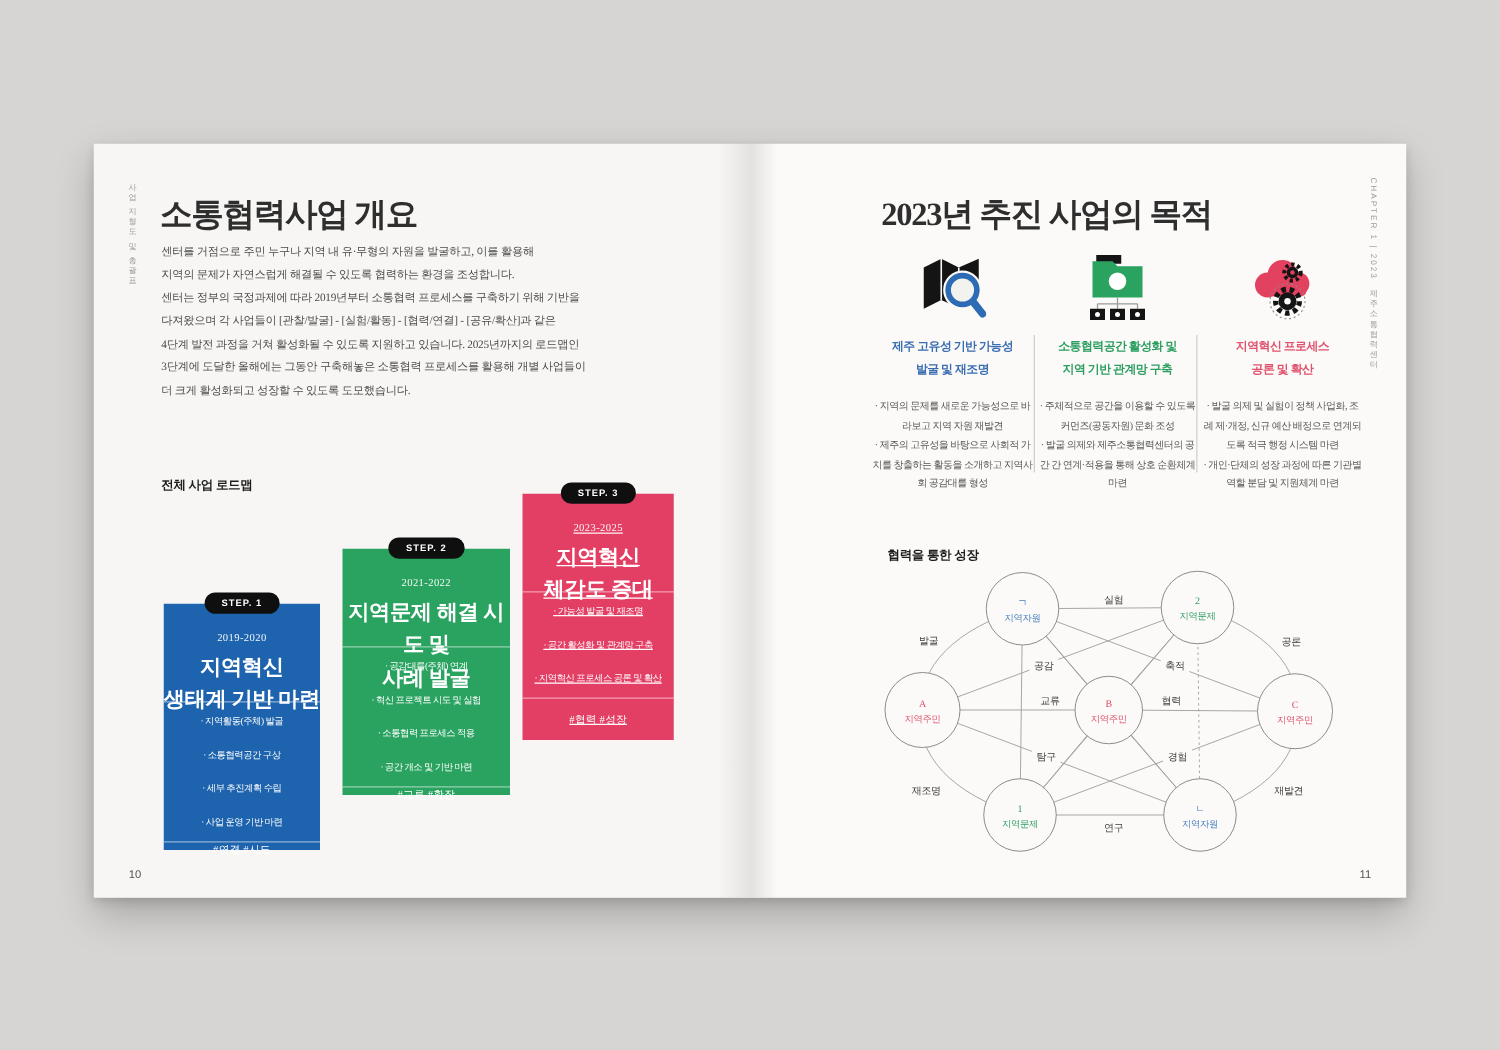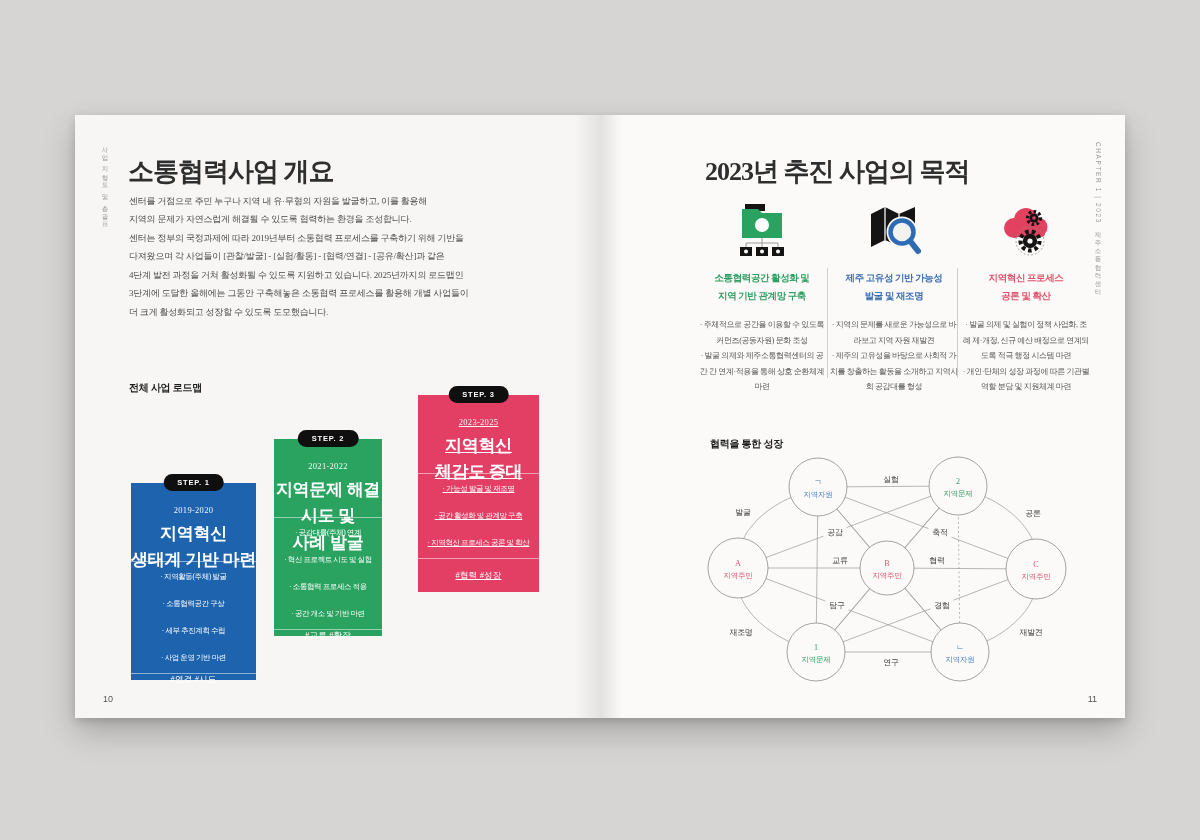--- a/index.html
+++ b/index.html
@@ -34,21 +34,21 @@
     color:#4a4a4a;letter-spacing:-0.2px;white-space:pre-line;}
 
   .section-label{position:absolute;font-size:10px;font-weight:bold;color:#1d1d1d;
     font-family:"Liberation Sans",sans-serif;letter-spacing:-0.3px;}
   .roadmap-label{left:54px;top:266px;}
   .growth-label{left:110px;top:322px;}
 
   
   .step{position:absolute;color:#fff;text-align:center;display:flex;flex-direction:column;}
   .step1{left:56px;top:368px;width:125px;height:197px;}
-  .step2{left:199px;top:324px;width:108px;height:197px;}
+  .step2{left:199px;top:324px;width:134px;height:197px;}
   .step3{left:343px;top:280px;width:121px;height:197px;}
   .step-badge{position:absolute;top:-9px;left:50%;transform:translateX(-50%);
     background:#0f0f0f;color:#fff;font-family:"Liberation Sans",sans-serif;font-weight:bold;
     font-size:7.5px;letter-spacing:0.8px;padding:4px 14px;border-radius:10px;white-space:nowrap;}
   .step-head{padding-top:22px;height:56px;}
   .step-period{font-size:8.5px;letter-spacing:0.3px;margin-bottom:6px;opacity:.95;}
   .step-title{font-size:17px;font-weight:600;line-height:1.55;white-space:pre-line;letter-spacing:-0.3px;}
   .step-items{list-style:none;margin:0;border-top:1px solid rgba(255,255,255,.5);
     border-bottom:1px solid rgba(255,255,255,.5);flex:1;display:flex;flex-direction:column;
     justify-content:center;gap:17px;padding:10px 3px;}
@@ -139,20 +139,39 @@
     </div>
 
     <div class="page-num left">10</div>
   </div>
 
   <div class="page page-right">
     <div class="side-label right">CHAPTER 1 | 2023 제주소통협력센터</div>
     <h1 class="page-title rp-title">2023년 추진 사업의 목적</h1>
 
     <div class="goals">
+
+      <div class="goal">
+        <div class="goal-icon">
+          <svg width="54" height="60" viewBox="0 0 54 60">
+            <path d="M4,12 L18,5 L32,12 L48,5 V38 L34,45 L18,38 L4,45 Z" fill="#141414"></path>
+            <path d="M18,5 V38" stroke="#f7f6f4" stroke-width="1.3"></path>
+            <path d="M32,12 V45" stroke="#f7f6f4" stroke-width="1.3"></path>
+            <circle cx="35" cy="30" r="11.5" fill="#f2f2ef" stroke="#fbfaf8" stroke-width="8"></circle>
+            <circle cx="35" cy="30" r="11.5" fill="#f2f2ef" stroke="#2d6cb5" stroke-width="4.5"></circle>
+            <line x1="43.5" y1="39.5" x2="51" y2="49" stroke="#2d6cb5" stroke-width="6" stroke-linecap="round"></line>
+          </svg>
+        </div>
+        <div class="goal-title" style="color: rgb(58, 109, 178);">제주 고유성 기반 가능성
+발굴 및 재조명</div>
+        <ul class="goal-bullets">
+          <li>· 지역의 문제를 새로운 가능성으로 바라보고 지역 자원 재발견</li>
+          <li>· 제주의 고유성을 바탕으로 사회적 가치를 창출하는 활동을 소개하고 지역사회 공감대를 형성</li>
+        </ul>
+      </div>
 
       <div class="goal">
         <div class="goal-icon">
           <svg width="54" height="60" viewBox="0 0 54 60">
             <rect x="10" y="2" width="20" height="7" fill="#141414"></rect>
             <path d="M7,7 h16 l4,4 h20 v25 h-40 z" fill="#2aa361"></path>
             <circle cx="27" cy="23" r="7" fill="#ffffff"></circle>
             <path d="M27,36 v5 M11,41 h32 M11,41 v4 M27,41 v4 M43,41 v4" stroke="#9a9a98" stroke-width="1"></path>
             <rect x="5" y="45" width="12" height="9" fill="#141414"></rect>
             <rect x="21" y="45" width="12" height="9" fill="#141414"></rect>
@@ -160,39 +179,20 @@
             <circle cx="11" cy="49.5" r="2" fill="#ffffff"></circle>
             <circle cx="27" cy="49.5" r="2" fill="#ffffff"></circle>
             <circle cx="43" cy="49.5" r="2" fill="#ffffff"></circle>
           </svg>
         </div>
         <div class="goal-title" style="color: rgb(45, 158, 97);">소통협력공간 활성화 및
 지역 기반 관계망 구축</div>
         <ul class="goal-bullets">
           <li>· 주체적으로 공간을 이용할 수 있도록 커먼즈(공동자원) 문화 조성</li>
           <li>· 발굴 의제와 제주소통협력센터의 공간 간 연계·적용을 통해 상호 순환체계 마련</li>
-        </ul>
-      </div>
-
-      <div class="goal">
-        <div class="goal-icon">
-          <svg width="54" height="60" viewBox="0 0 54 60">
-            <path d="M4,12 L18,5 L32,12 L48,5 V38 L34,45 L18,38 L4,45 Z" fill="#141414"></path>
-            <path d="M18,5 V38" stroke="#f7f6f4" stroke-width="1.3"></path>
-            <path d="M32,12 V45" stroke="#f7f6f4" stroke-width="1.3"></path>
-            <circle cx="35" cy="30" r="11.5" fill="#f2f2ef" stroke="#fbfaf8" stroke-width="8"></circle>
-            <circle cx="35" cy="30" r="11.5" fill="#f2f2ef" stroke="#2d6cb5" stroke-width="4.5"></circle>
-            <line x1="43.5" y1="39.5" x2="51" y2="49" stroke="#2d6cb5" stroke-width="6" stroke-linecap="round"></line>
-          </svg>
-        </div>
-        <div class="goal-title" style="color: rgb(58, 109, 178);">제주 고유성 기반 가능성
-발굴 및 재조명</div>
-        <ul class="goal-bullets">
-          <li>· 지역의 문제를 새로운 가능성으로 바라보고 지역 자원 재발견</li>
-          <li>· 제주의 고유성을 바탕으로 사회적 가치를 창출하는 활동을 소개하고 지역사회 공감대를 형성</li>
         </ul>
       </div>
 
       <div class="goal">
         <div class="goal-icon">
           <svg width="54" height="60" viewBox="0 0 54 60">
             <circle cx="15" cy="26" r="10" fill="#e2425f"></circle>
             <circle cx="27" cy="18" r="12" fill="#e2425f"></circle>
             <circle cx="39" cy="25" r="9.5" fill="#e2425f"></circle>
             <rect x="10" y="24" width="36" height="11" rx="4" fill="#e2425f"></rect>

